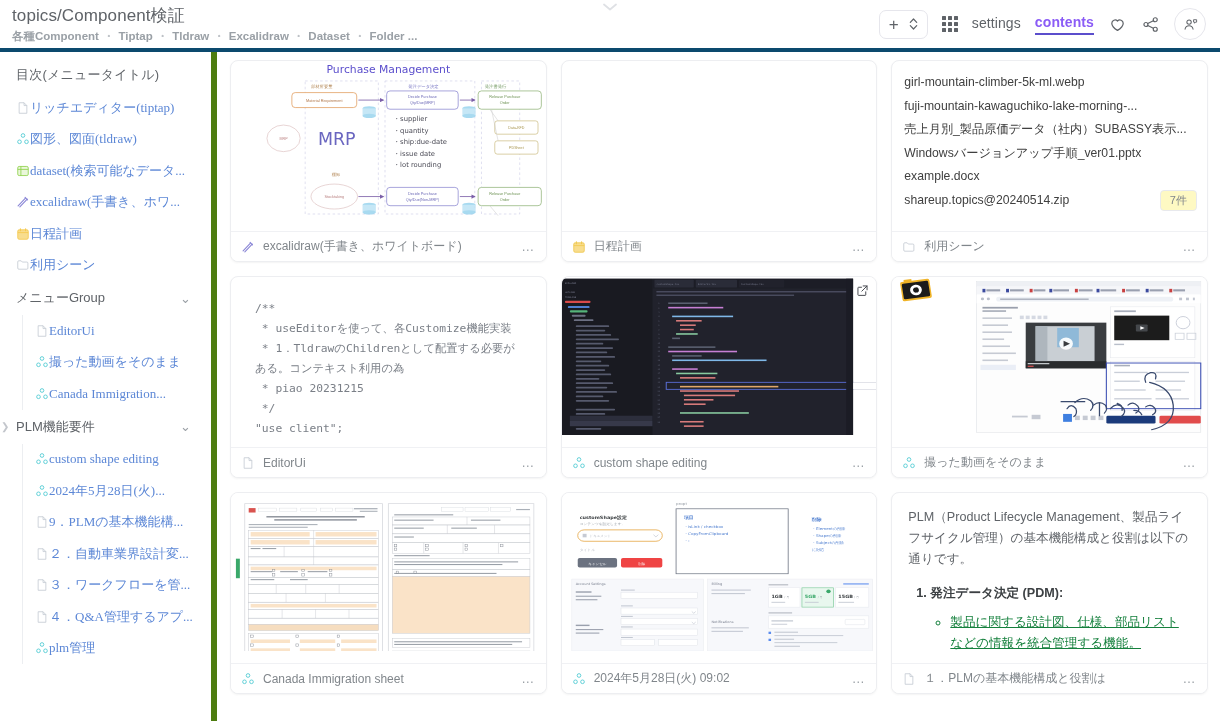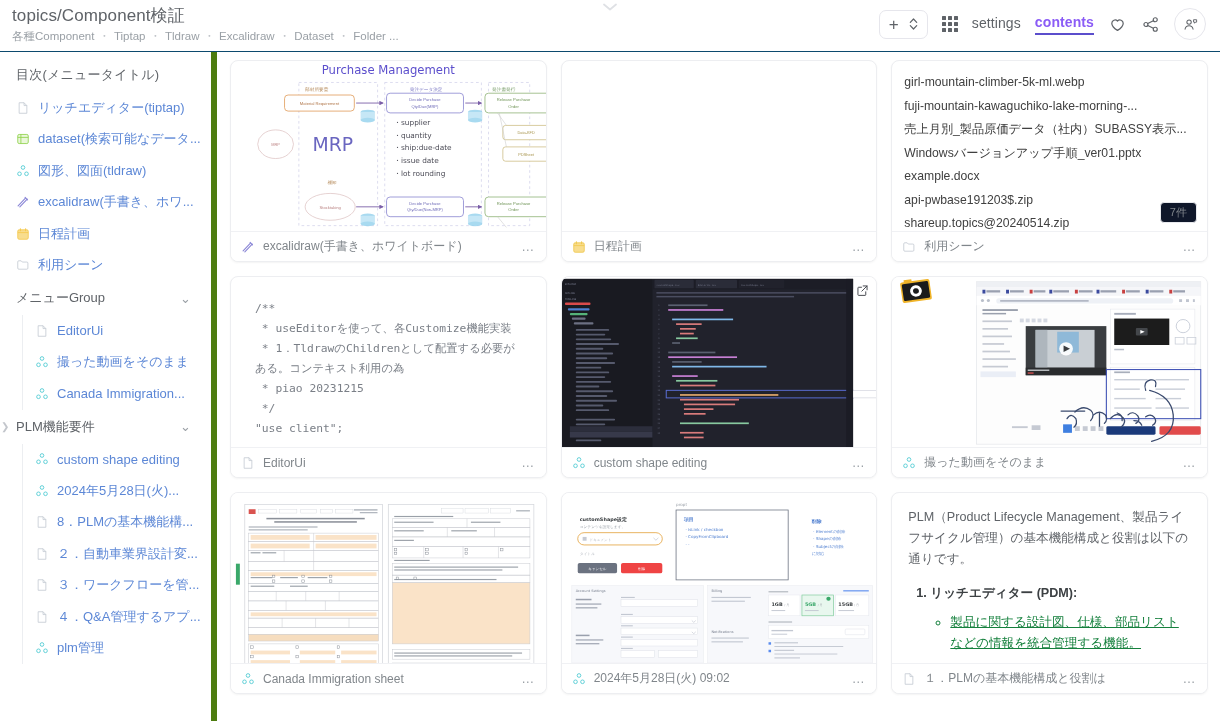--- a/index.html
+++ b/index.html
@@ -10,31 +10,31 @@
     color: #3c4043;
     overflow: hidden;
   }
 
   
   .header {
     position: relative;
     height: 52px;
     display: flex;
     align-items: flex-start;
-    border-bottom: 1px solid #0c4a6e;
+    border-bottom: 4px solid #0c4a6e;
     background: #fff;
   }
   .header-left { padding: 6px 0 0 12px; flex: 0 0 auto; }
   .page-title {
     font-size: 17px; color: #5f6368; font-weight: 400;
     line-height: 20px; letter-spacing: .1px;
   }
   .breadcrumb {
     margin-top: 3px;
-    font-size: 11.5px; color: #9aa0a6; line-height: 14px;
+    font-size: 11.5px; color: #9aa0a6; line-height: 14px; font-weight: bold;
   }
   .breadcrumb span.sep { margin: 0 4px; color: #bdc1c6; }
 
   .top-chevron {
     position: absolute; left: 50%; top: 0px; transform: translateX(-50%);
     width: 28px; height: 14px; display: flex; align-items: center; justify-content: center;
     color: #dfe1e5;
   }
 
   .header-right {
@@ -69,23 +69,23 @@
     width: 217px; flex: 0 0 217px;
     border-right: 6px solid #4d7c0f;
     padding: 10px 0 0 0;
     overflow: hidden;
     background: #fff;
   }
   .sb-title {
     font-size: 13px; color: #5f6368; padding: 4px 0 8px 16px; letter-spacing: .2px;
   }
   .sb-item {
-    display: flex; align-items: center; gap: 8px;
+    display: flex; align-items: center; gap: 0;
     height: 31.5px; padding-left: 16px; font-size: 13px;
-    color: #5c87d6; white-space: nowrap; overflow: hidden;
+    color: #5c87d6; white-space: nowrap; overflow: hidden; font-family: Liberation Serif, serif;
   }
   .sb-item .lbl { overflow: hidden; text-overflow: ellipsis; }
   .sb-group {
     display: flex; align-items: center;
     height: 34px; padding-left: 16px; font-size: 13px; color: #5f6368;
     position: relative;
   }
   .sb-group .caret { margin-left: auto; margin-right: 20px; color: #9aa0a6; }
   .sb-group .arrow-left {
     position: absolute; left: 1px; color: #c3c6cc; font-size: 10px;
@@ -116,34 +116,35 @@
     overflow: hidden;
     position: relative;
   }
   .card-body { flex: 1; overflow: hidden; position: relative; }
   .card-foot {
     height: 30px; flex: 0 0 30px;
     border-top: 1px solid #f0f1f4;
     display: flex; align-items: center; gap: 8px;
     padding: 0 10px; font-size: 12px; color: #80868b;
     background: #fff;
+    margin-top: 12px;
   }
   .card-foot .lbl { overflow: hidden; text-overflow: ellipsis; white-space: nowrap; flex: 1; }
   .dots { color: #9aa0a6; letter-spacing: 1.5px; font-size: 13px; }
 
   
   .filelist { padding: 10px 12px 0 12px; }
   .filelist .row {
     font-size: 12.2px; color: #404040; line-height: 23.5px;
     white-space: nowrap; overflow: hidden; text-overflow: ellipsis;
   }
   .count-badge {
     position: absolute; right: 10px; bottom: 8px;
     border: 1px solid #e8e9ed; border-radius: 4px;
-    font-size: 11px; color: #80868b; padding: 2px 9px; background: #0f172a;
+    font-size: 11px; color: #80868b; padding: 2px 9px; background: #fef9c3;
   }
 
   
   .codecard { padding: 22px 24px; }
   .codecard pre {
     font-family: "DejaVu Sans Mono", "Liberation Mono", monospace;
     font-size: 11.3px; line-height: 20px; color: #7a7f87;
     white-space: pre-wrap; word-break: break-word;
   }
 
@@ -232,32 +233,32 @@
     <div id="sb-items">
         <div class="sb-item">
           <svg class="ico" width="14" height="14" viewBox="0 0 20 20" fill="none">
             <path d="M4.5 2.5h7l4 4v11h-11z" stroke="#c5cbd3" stroke-width="1.2" stroke-linejoin="round"></path>
             <path d="M11.5 2.5v4h4" stroke="#c5cbd3" stroke-width="1.2" stroke-linejoin="round"></path>
           </svg>
           <span class="lbl">リッチエディター(tiptap)</span>
         </div>
         <div class="sb-item">
           <svg class="ico" width="14" height="14" viewBox="0 0 20 20" fill="none">
-            <rect x="2.5" y="3.5" width="15" height="13" rx="2" fill="#eaf7da" stroke="#8ed24a" stroke-width="1.2"></rect>
-            <path d="M2.5 7.7h15M7 3.5v13" stroke="#8ed24a" stroke-width="1.2"></path>
-          </svg>
-          <span class="lbl">dataset(検索可能なデータ...</span>
-        </div>
-        <div class="sb-item">
-          <svg class="ico" width="14" height="14" viewBox="0 0 20 20" fill="none">
             <circle cx="10" cy="5" r="2.6" stroke="#5ecfd6" stroke-width="1.4"></circle>
             <circle cx="5" cy="14" r="2.6" stroke="#5ecfd6" stroke-width="1.4"></circle>
             <circle cx="15" cy="14" r="2.6" stroke="#5ecfd6" stroke-width="1.4"></circle>
           </svg>
           <span class="lbl">図形、図面(tldraw)</span>
+        </div>
+        <div class="sb-item">
+          <svg class="ico" width="14" height="14" viewBox="0 0 20 20" fill="none">
+            <rect x="2.5" y="3.5" width="15" height="13" rx="2" fill="#eaf7da" stroke="#8ed24a" stroke-width="1.2"></rect>
+            <path d="M2.5 7.7h15M7 3.5v13" stroke="#8ed24a" stroke-width="1.2"></path>
+          </svg>
+          <span class="lbl">dataset(検索可能なデータ...</span>
         </div>
         <div class="sb-item">
           <svg class="ico" width="14" height="14" viewBox="0 0 20 20" fill="none">
             <path d="M3 15.5L13.5 4.5M5.5 17L16 6" stroke="#8b87d6" stroke-width="1.6" stroke-linecap="round"></path>
             <path d="M13 3.5l3.5 3.5" stroke="#8b87d6" stroke-width="1.6" stroke-linecap="round"></path>
           </svg>
           <span class="lbl">excalidraw(手書き、ホワ...</span>
         </div>
         <div class="sb-item">
           <svg class="ico" width="14" height="14" viewBox="0 0 20 20" fill="none">
@@ -324,21 +325,21 @@
               <circle cx="5" cy="14" r="2.6" stroke="#5ecfd6" stroke-width="1.4"></circle>
               <circle cx="15" cy="14" r="2.6" stroke="#5ecfd6" stroke-width="1.4"></circle>
             </svg>
             <span class="lbl">2024年5月28日(火)...</span>
           </div>
           <div class="sb-item">
             <svg class="ico" width="14" height="14" viewBox="0 0 20 20" fill="none">
               <path d="M4.5 2.5h7l4 4v11h-11z" stroke="#c5cbd3" stroke-width="1.2" stroke-linejoin="round"></path>
               <path d="M11.5 2.5v4h4" stroke="#c5cbd3" stroke-width="1.2" stroke-linejoin="round"></path>
             </svg>
-            <span class="lbl">8．PLMの基本機能構...</span>
+            <span class="lbl">9．PLMの基本機能構...</span>
           </div>
           <div class="sb-item">
             <svg class="ico" width="14" height="14" viewBox="0 0 20 20" fill="none">
               <path d="M4.5 2.5h7l4 4v11h-11z" stroke="#c5cbd3" stroke-width="1.2" stroke-linejoin="round"></path>
               <path d="M11.5 2.5v4h4" stroke="#c5cbd3" stroke-width="1.2" stroke-linejoin="round"></path>
             </svg>
             <span class="lbl">２．自動車業界設計変...</span>
           </div>
           <div class="sb-item">
             <svg class="ico" width="14" height="14" viewBox="0 0 20 20" fill="none">
@@ -466,21 +467,20 @@
       </div>
 
       <div class="card">
         <div class="card-body">
           <div class="filelist" id="filelist">
               <div class="row">girl-mountain-climber-5k-ml.webp</div>
               <div class="row">fuji-mountain-kawaguchiko-lake-morning-...</div>
               <div class="row">売上月別_製品原価データ（社内）SUBASSY表示...</div>
               <div class="row">Windowsバージョンアップ手順_ver01.pptx</div>
               <div class="row">example.docx</div>
-              <div class="row">api-pwbase191203$.zip</div>
               <div class="row">shareup.topics@20240514.zip</div>
             </div>
           <div class="count-badge">7件</div>
         </div>
         <div class="card-foot">
           <svg class="ico" width="14" height="14" viewBox="0 0 20 20" fill="none">
             <path d="M2.5 5.5a1.5 1.5 0 0 1 1.5-1.5h3.4l1.6 1.8h6.5a1.5 1.5 0 0 1 1.5 1.5v7.2a1.5 1.5 0 0 1-1.5 1.5H4a1.5 1.5 0 0 1-1.5-1.5z" stroke="#c5cbd3" stroke-width="1.2" stroke-linejoin="round"></path>
           </svg>
           <span class="lbl">利用シーン</span>
           <span class="dots">…</span>
@@ -1080,21 +1080,21 @@
           <span class="lbl">2024年5月28日(火) 09:02</span>
           <span class="dots">…</span>
         </div>
       </div>
 
       <div class="card">
         <div class="card-body textcard">
           <div>PLM（Product Lifecycle Management、製品ライフサイクル管理）の基本機能構成と役割は以下の通りです。</div>
           <ol>
             <li>
-              <span>リッチエディター (PDM):</span>
+              <span>発注データ決定 (PDM):</span>
               <ul>
                 <li>製品に関する設計図、仕様、部品リストなどの情報を統合管理する機能。</li>
               </ul>
             </li>
           </ol>
         </div>
         <div class="card-foot">
           <svg class="ico" width="14" height="14" viewBox="0 0 20 20" fill="none">
             <path d="M4.5 2.5h7l4 4v11h-11z" stroke="#c5cbd3" stroke-width="1.2" stroke-linejoin="round"></path>
             <path d="M11.5 2.5v4h4" stroke="#c5cbd3" stroke-width="1.2" stroke-linejoin="round"></path>

